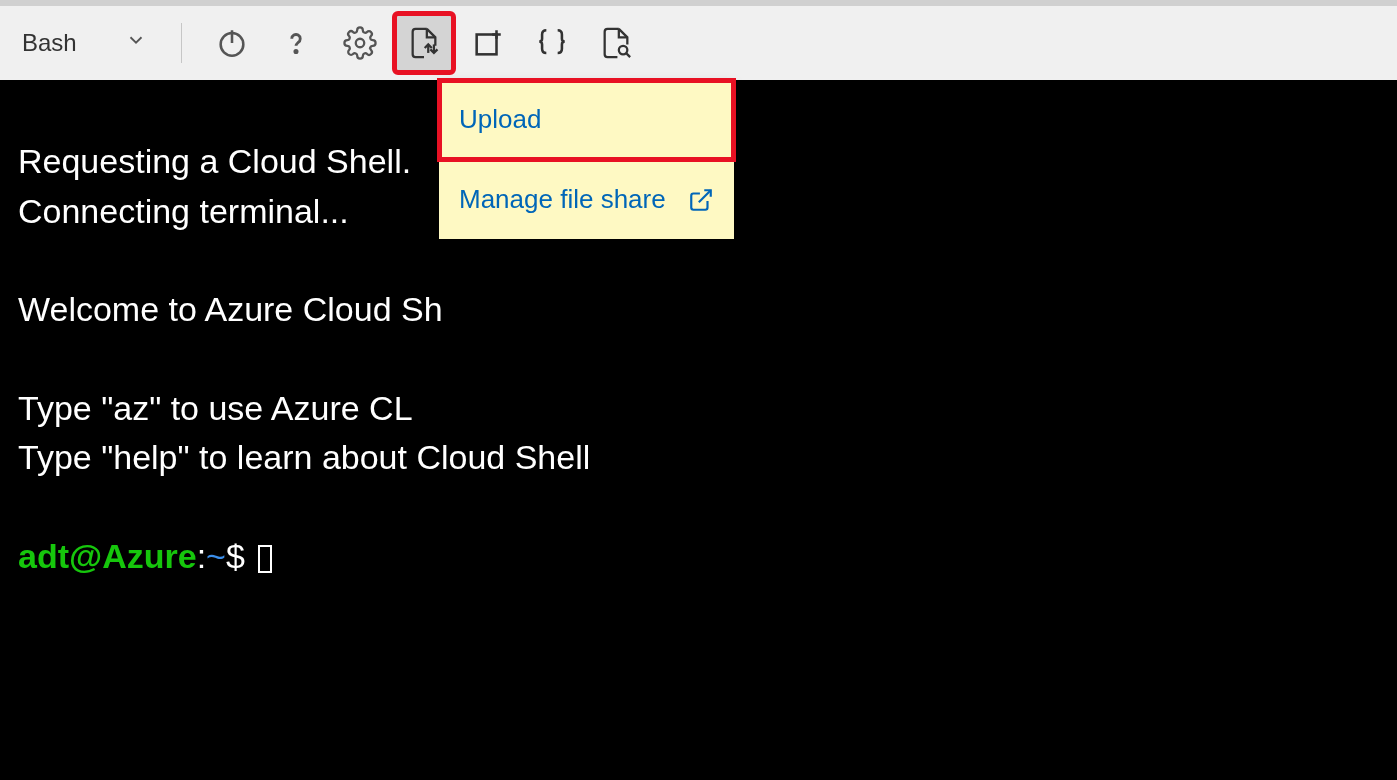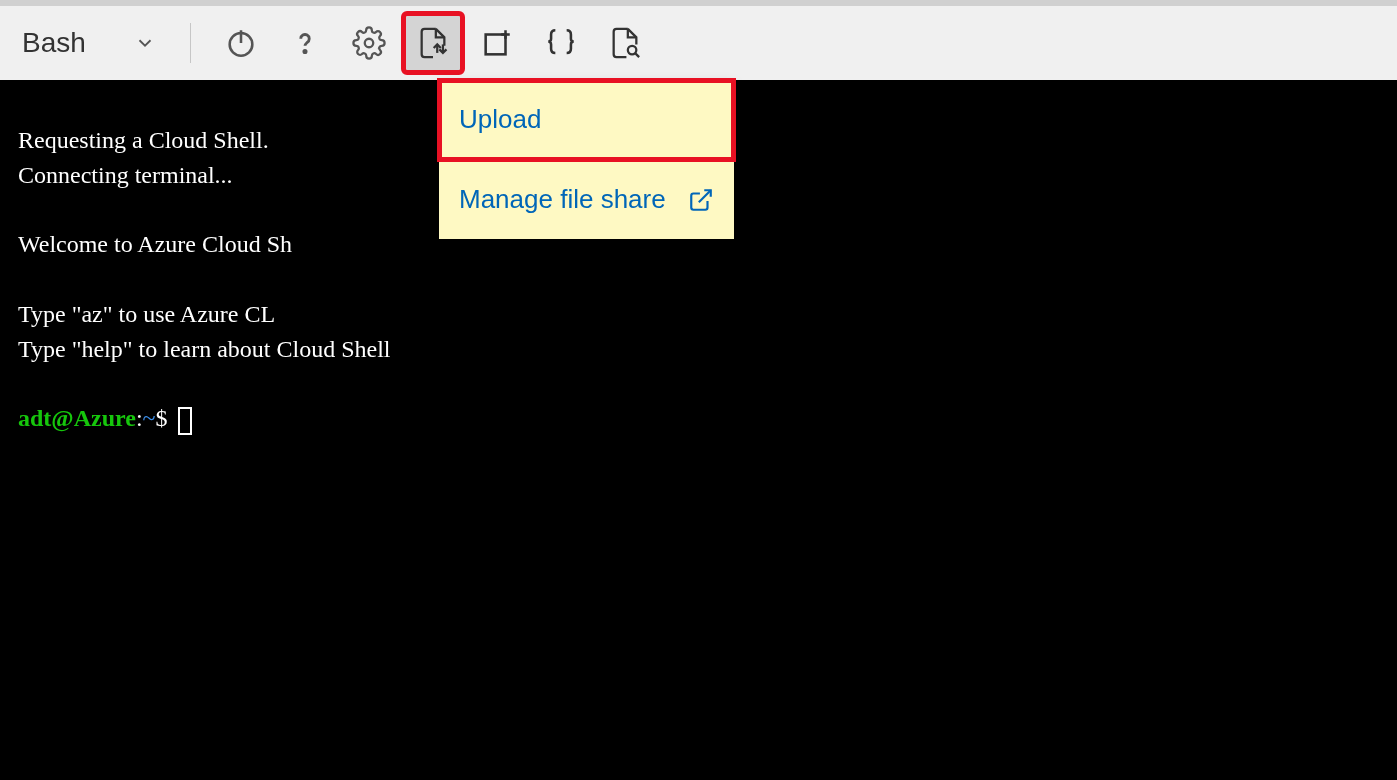--- a/index.html
+++ b/index.html
@@ -14,22 +14,21 @@
       height: 80px;
       background: #f0f0f0;
       border-top: 6px solid #d0d0d0;
       display: flex;
       align-items: center;
       padding: 0 18px;
       gap: 8px;
     }
     .shell-select {
       display: flex;
-      align-items: center;
-      font-size: 28px;
+      font-size: 24px;
       color: #333;
       padding: 4px 12px 4px 4px;
       cursor: pointer;
       gap: 48px;
     }
     .chevron-down {
       width: 22px;
       height: 22px;
     }
     .divider {
@@ -70,22 +69,22 @@
       cursor: pointer;
       border-bottom: 1px solid #eaeaea;
     }
     .dd-item:last-child { border-bottom: none; align-items: center; }
     .dd-item.highlighted {
       outline: 5px solid #e81123;
       outline-offset: -3px;
     }
     .external-icon { width: 26px; height: 26px; margin-left: 12px; }
     .terminal {
-      font-family: Liberation Serif, serif;
-      font-size: 24px;
+      font-family: Liberation Sans, sans-serif;
+      font-size: 34px;
       line-height: 1.45;
       color: #fff;
       padding: 8px 18px;
       white-space: pre;
       position: relative;
     }
     .prompt-user { color: #16c60c; font-weight: bold; }
     .prompt-colon { color: #fff; }
     .prompt-path { color: #3b8eea; }
     .prompt-dollar { color: #fff; }

